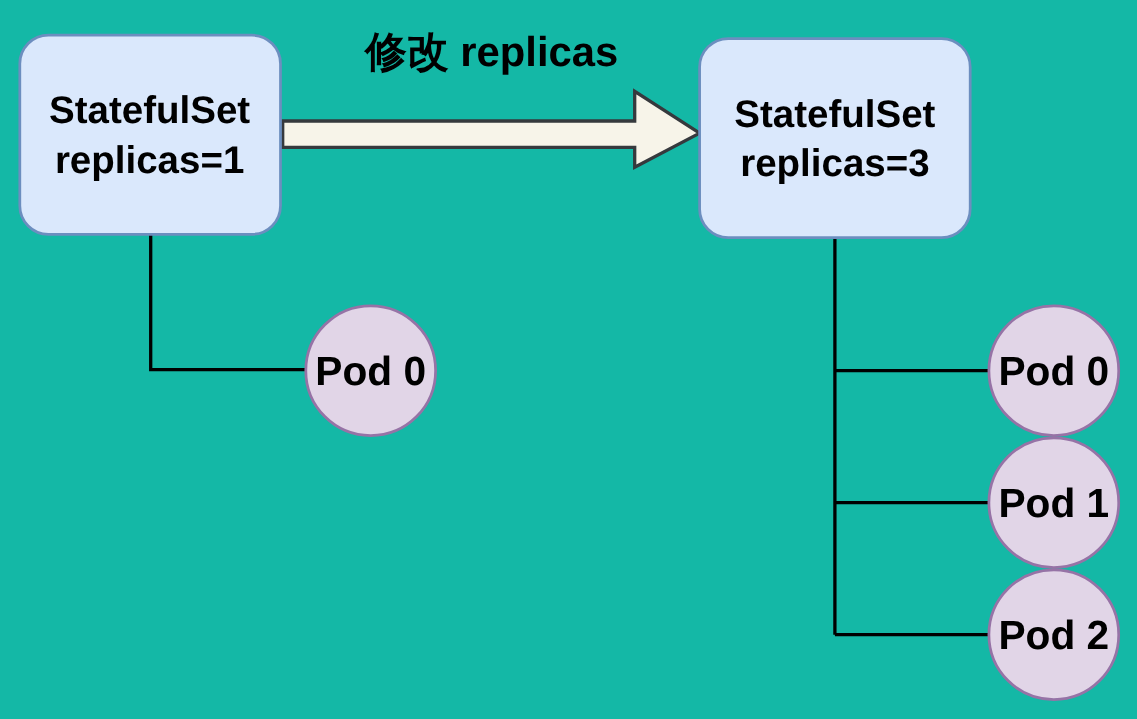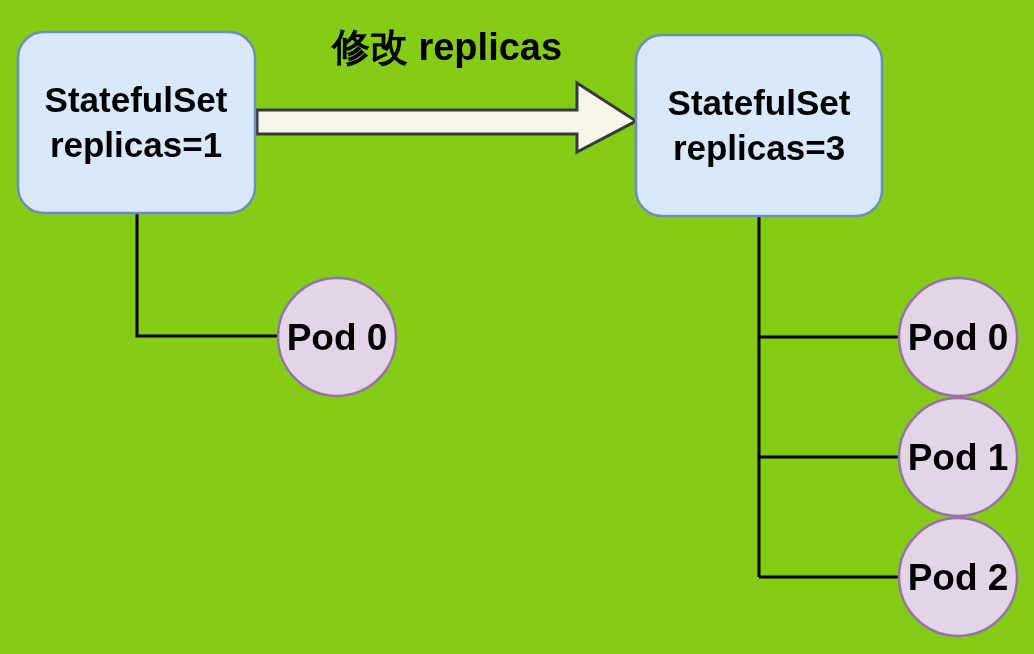--- a/index.html
+++ b/index.html
@@ -4,21 +4,21 @@
 <style>
   html, body {
     margin: 0;
     padding: 0;
     background: #ffffff;
   }
   .canvas {
     width: 1034px;
     height: 654px;
     position: relative;
-    background: #84cc16;
+    background: #14b8a6;
     overflow: hidden;
   }
   svg {
     display: block;
     font-family: "Liberation Sans", sans-serif;
   }
   .node-label {
     font-weight: bold;
     font-size: 35px;
     fill: #000000;

